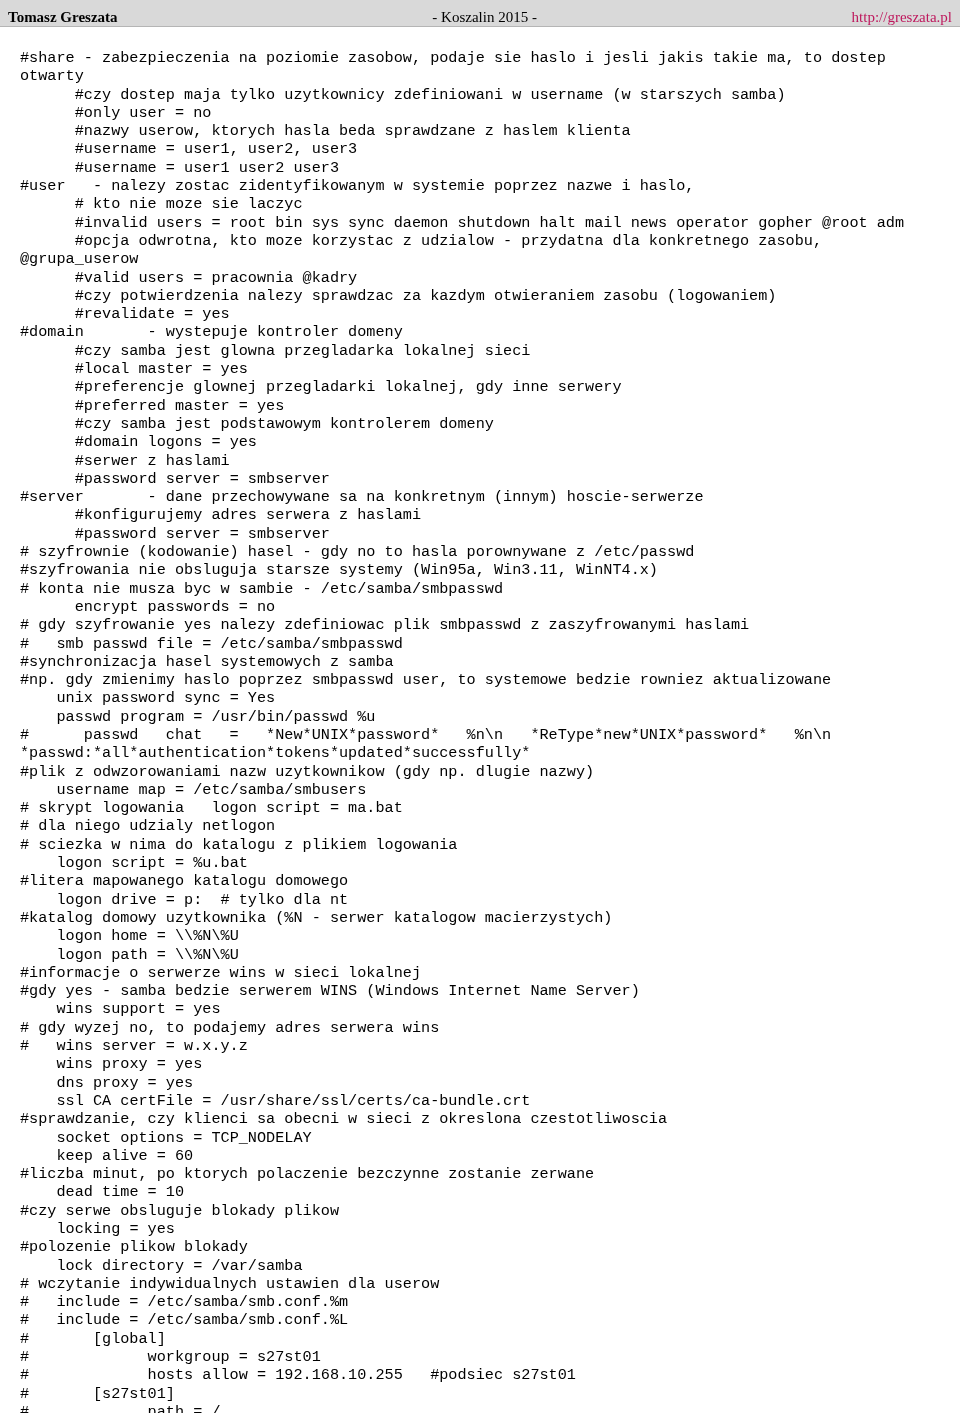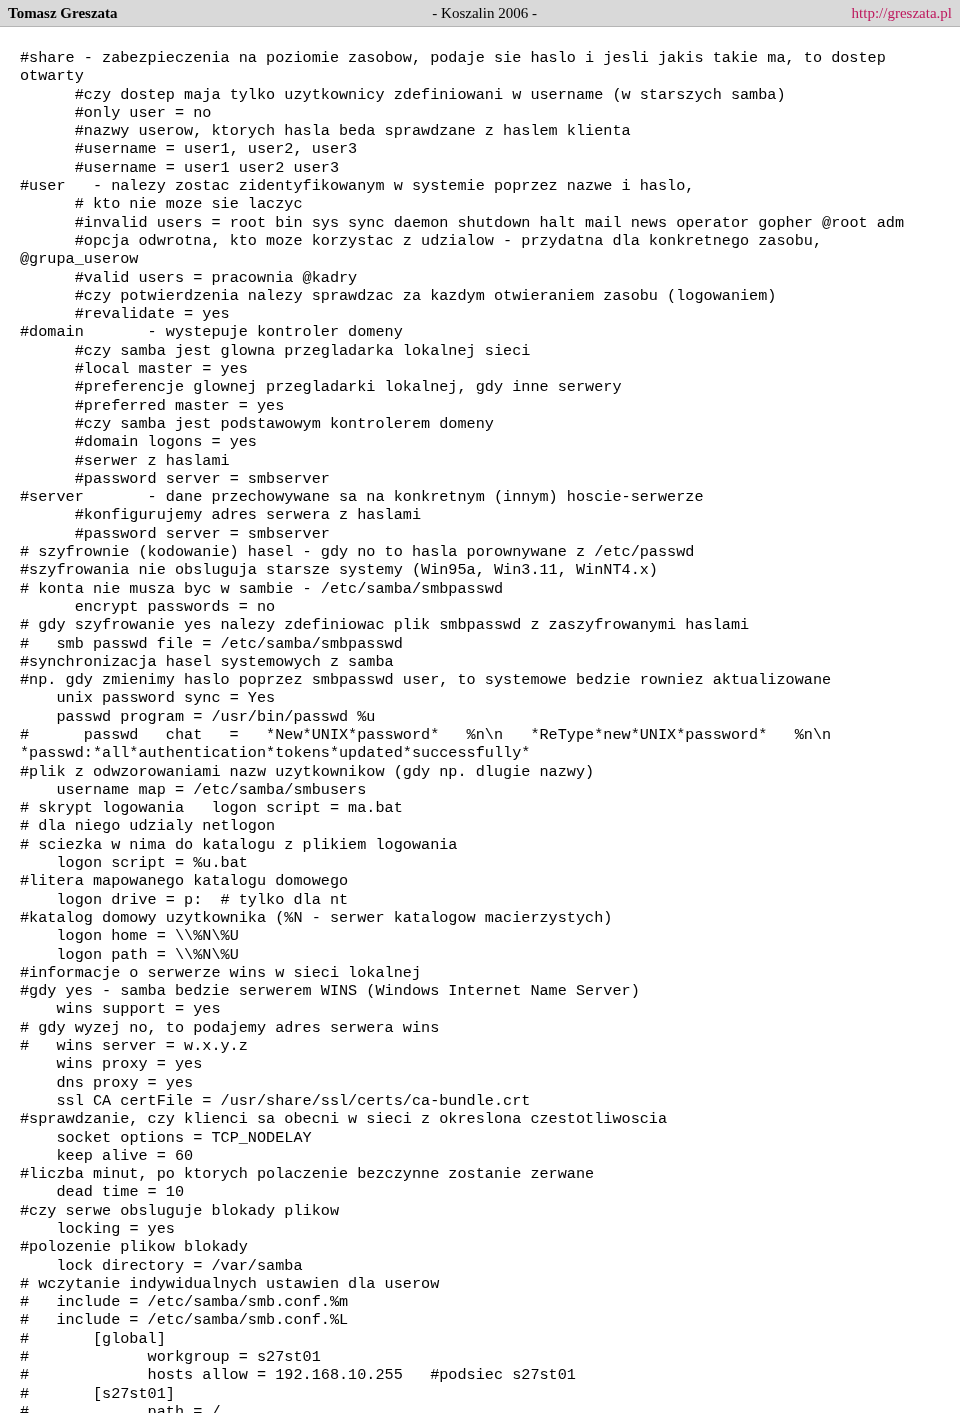--- a/index.html
+++ b/index.html
@@ -16,21 +16,21 @@
     min-height: 1413px;
     position: relative;
     background: #ffffff;
     box-sizing: border-box;
   }
   .header {
     height: 27px;
     background: #d9d9d9;
     border-bottom: 1px solid #b5b5b5;
     display: flex;
-    align-items: center;
+    align-items: flex-end;
     font-family: "Liberation Serif", serif;
     font-size: 15px;
     color: #000000;
     padding: 0 8px;
     box-sizing: border-box;
   }
   .header .left {
     flex: 0 0 auto;
     font-weight: bold;
     white-space: nowrap;
@@ -61,21 +61,21 @@
     letter-spacing: 0px;
   }
 </style>
 </head>
 <body>
 
 <div class="page">
 
   <div class="header">
     <div class="left">Tomasz Greszata</div>
-    <div class="center">- Koszalin 2006 -</div>
+    <div class="center">- Koszalin 2015 -</div>
     <div class="right">http://greszata.pl</div>
   </div>
 
   <div class="content">
     <pre class="code">#share - zabezpieczenia na poziomie zasobow, podaje sie haslo i jesli jakis takie ma, to dostep otwarty
       #czy dostep maja tylko uzytkownicy zdefiniowani w username (w starszych samba)
       #only user = no
       #nazwy userow, ktorych hasla beda sprawdzane z haslem klienta
       #username = user1, user2, user3
       #username = user1 user2 user3

